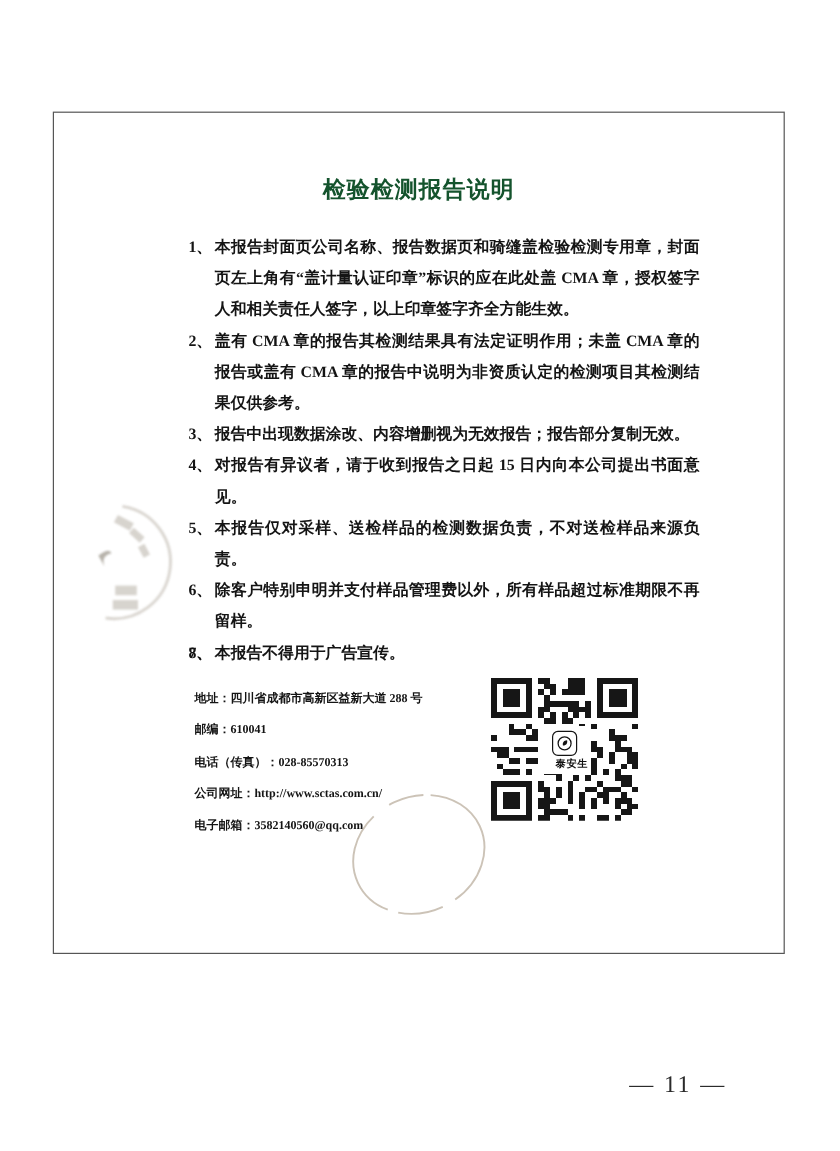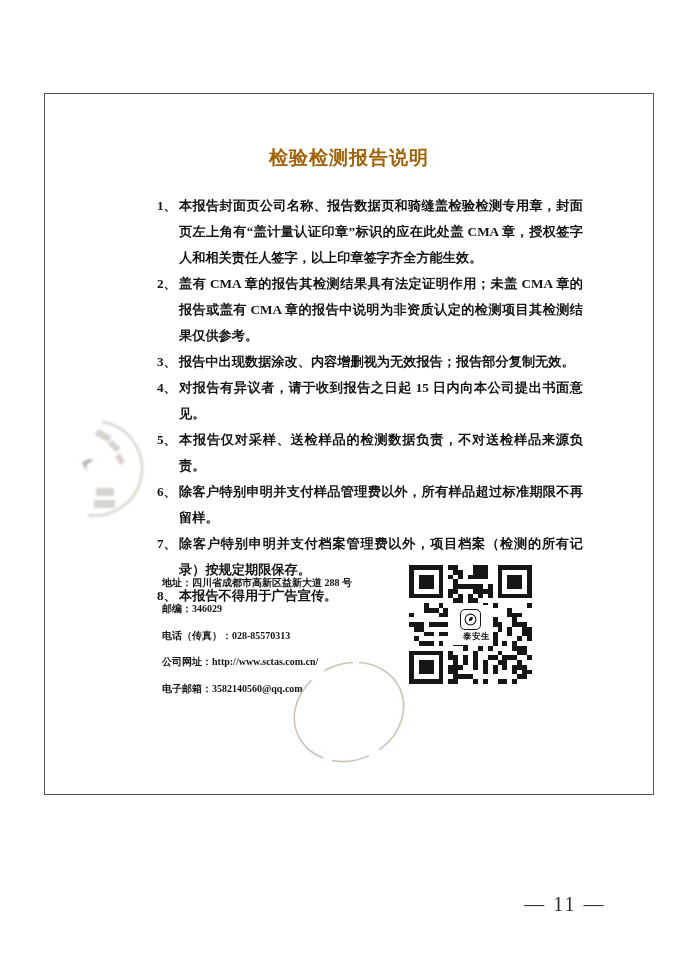--- a/index.html
+++ b/index.html
@@ -6,21 +6,21 @@
   .page{
     position:relative;width:700px;height:959px;background:#ffffff;
     font-family:"Liberation Serif",serif;color:#1a1a1a;overflow:hidden;
   }
   .frame{
     position:absolute;left:44px;top:93px;width:608px;height:700px;
     border:1.5px solid #565656;
   }
   .title{
     position:absolute;left:0;right:0;top:51px;margin:0;text-align:center;
-    font-size:19px;font-weight:700;letter-spacing:1px;color:#a16207;
+    font-size:19px;font-weight:700;letter-spacing:1px;color:#14532d;
     font-family:"Liberation Sans",sans-serif;
   }
   .notes{
     position:absolute;left:112px;top:99px;width:426px;margin:0;padding:0;
     list-style:none;font-size:13.2px;line-height:26px;text-align:justify;
     font-weight:600;color:#141414;
   }
   .notes li{position:relative;padding-left:22px;}
   .notes .num{position:absolute;left:0;top:0;}
   .contact{
@@ -58,27 +58,27 @@
 
     <h1 class="title">检验检测报告说明</h1>
 
     <ol class="notes">
       <li><span class="num">1、</span><span>本报告封面页公司名称、报告数据页和骑缝盖检验检测专用章，封面页左上角有“盖计量认证印章”标识的应在此处盖 CMA 章，授权签字人和相关责任人签字，以上印章签字齐全方能生效。</span></li>
       <li><span class="num">2、</span><span>盖有 CMA 章的报告其检测结果具有法定证明作用；未盖 CMA 章的报告或盖有 CMA 章的报告中说明为非资质认定的检测项目其检测结果仅供参考。</span></li>
       <li><span class="num">3、</span><span>报告中出现数据涂改、内容增删视为无效报告；报告部分复制无效。</span></li>
       <li><span class="num">4、</span><span>对报告有异议者，请于收到报告之日起 15 日内向本公司提出书面意见。</span></li>
       <li><span class="num">5、</span><span>本报告仅对采样、送检样品的检测数据负责，不对送检样品来源负责。</span></li>
       <li><span class="num">6、</span><span>除客户特别申明并支付样品管理费以外，所有样品超过标准期限不再留样。</span></li>
-      <li><span class="num">7、</span><span>除客户特别申明并支付档案管理费以外，项目档案（检测的所有记录）按规定期限保存。</span></li>
+      <li><span class="num">7、</span></li>
       <li><span class="num">8、</span><span>本报告不得用于广告宣传。</span></li>
     </ol>
 
     <div class="contact">
       <div>地址：四川省成都市高新区益新大道 288 号</div>
-      <div>邮编：346029</div>
+      <div>邮编：610041</div>
       <div>电话（传真）：028-85570313</div>
       <div>公司网址：http://www.sctas.com.cn/</div>
       <div>电子邮箱：3582140560@qq.com</div>
     </div>
 
     <div class="qr">
       <svg viewBox="0 0 25 25" preserveAspectRatio="none" shape-rendering="crispEdges" fill="#161616">
           <rect x="0" y="0" width="1" height="1"></rect>
           <rect x="1" y="0" width="1" height="1"></rect>
           <rect x="2" y="0" width="1" height="1"></rect>

